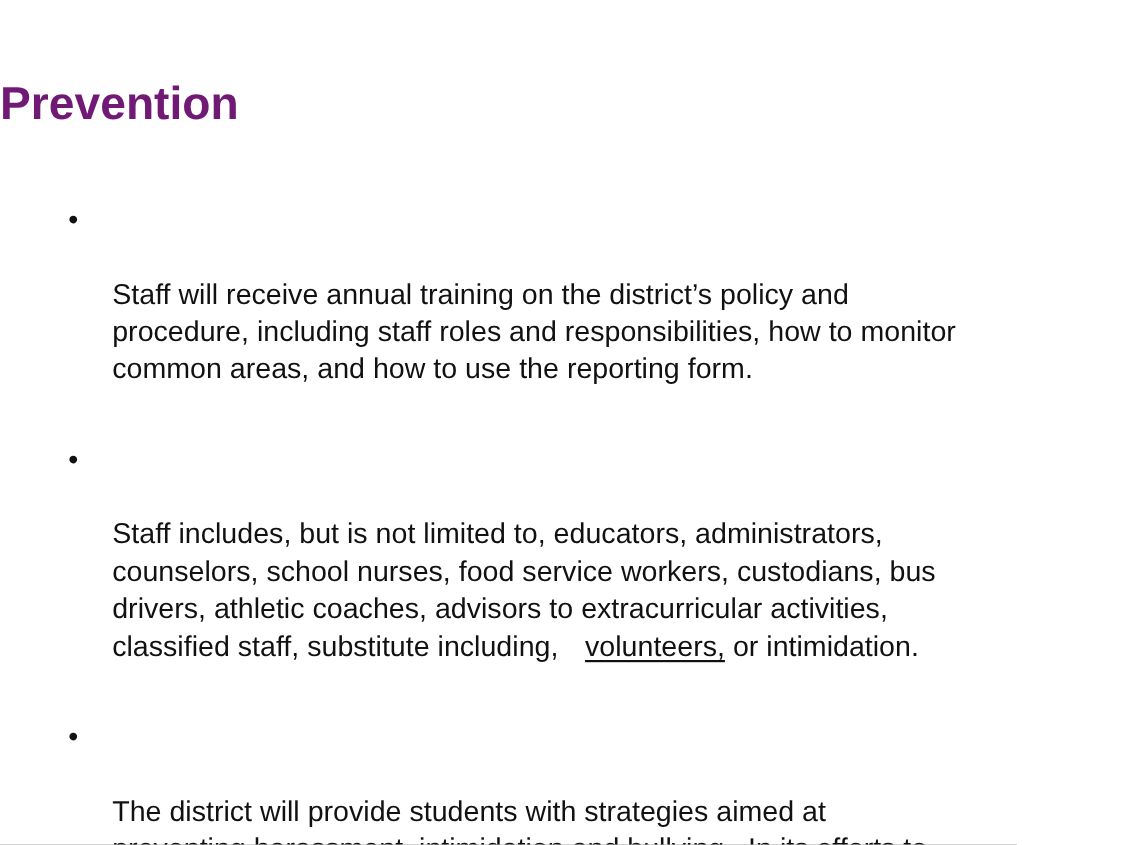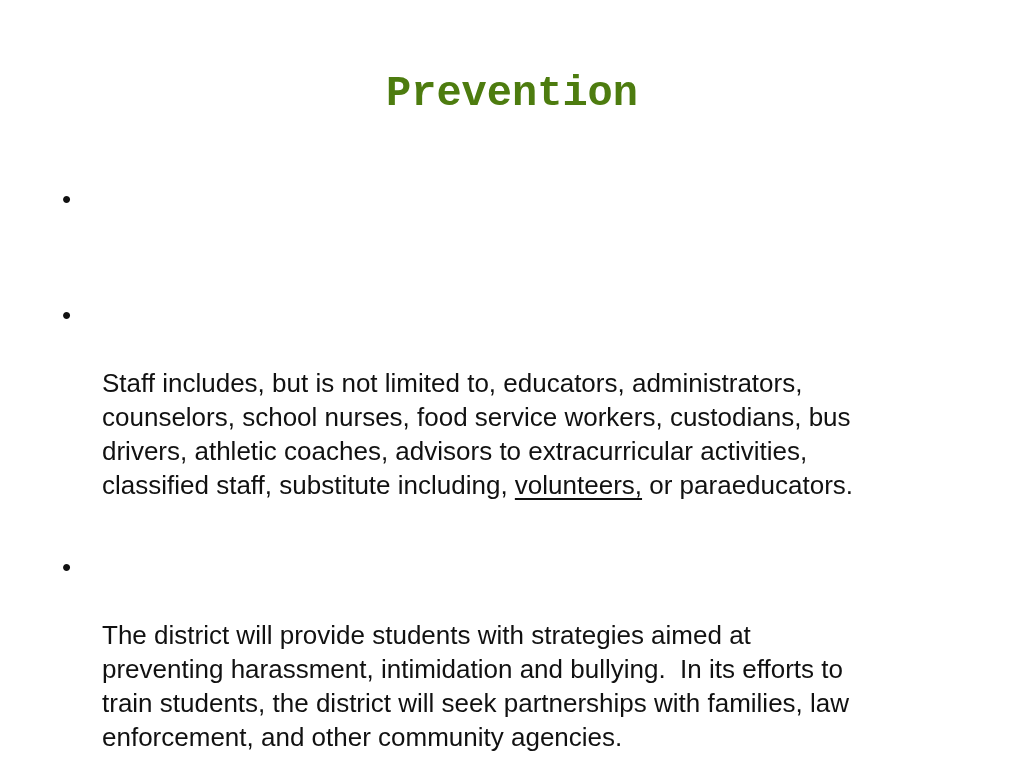--- a/index.html
+++ b/index.html
@@ -12,26 +12,24 @@
     background: #ffffff;
     overflow: hidden;
     font-family: "Liberation Sans", sans-serif;
     color: #111111;
   }
   .title {
     position: absolute;
     top: 72px;
     left: 0;
     right: 0;
-    text-align: center;
     font-size: 42px;
     line-height: 1.05;
     font-weight: 700;
-    color: #4d7c0f;
-    font-family: Liberation Mono, monospace;
+    color: #701a75;
   }
   .bullets {
     position: absolute;
     left: 102px;
     top: 182px;
     width: 915px;
     list-style: none;
   }
   .bullet {
     position: relative;
@@ -46,41 +44,45 @@
     left: -40px;
     top: 0;
     width: 24px;
     text-align: left;
     white-space: normal;
   }
   .underlined {
     text-decoration: underline;
     text-decoration-thickness: 2px;
     text-underline-offset: 4px;
+    margin-left: 17px;
   }
 </style>
 </head>
 <body>
 
 <div class="slide">
 
   <h1 class="title">Prevention</h1>
 
   <ul class="bullets">
 
     <li class="bullet">
       <span class="marker">•</span>
+      <span>Staff will receive annual training on the district’s policy and
+procedure, including staff roles and responsibilities, how to monitor
+common areas, and how to use the reporting form.</span>
     </li>
 
     <li class="bullet">
       <span class="marker">•</span>
       <span>Staff includes, but is not limited to, educators, administrators,
 counselors, school nurses, food service workers, custodians, bus
 drivers, athletic coaches, advisors to extracurricular activities,
-classified staff, substitute including, </span><span class="underlined">volunteers,</span><span> or paraeducators.</span>
+classified staff, substitute including, </span><span class="underlined">volunteers,</span><span> or intimidation.</span>
     </li>
 
     <li class="bullet">
       <span class="marker">•</span>
       <span>The district will provide students with strategies aimed at
 preventing harassment, intimidation and bullying.&nbsp; In its efforts to
 train students, the district will seek partnerships with families, law
 enforcement, and other community agencies.</span>
     </li>
 

